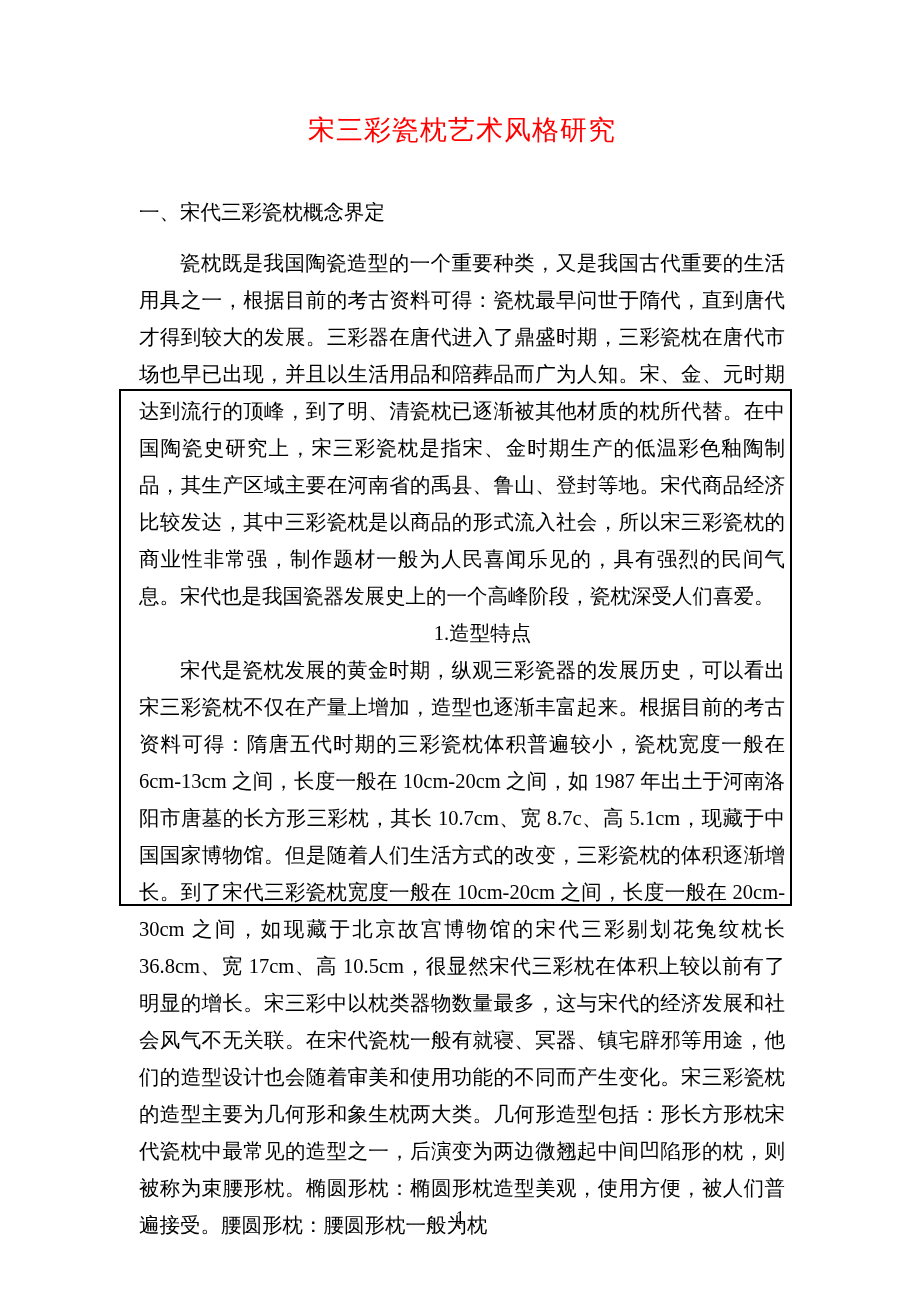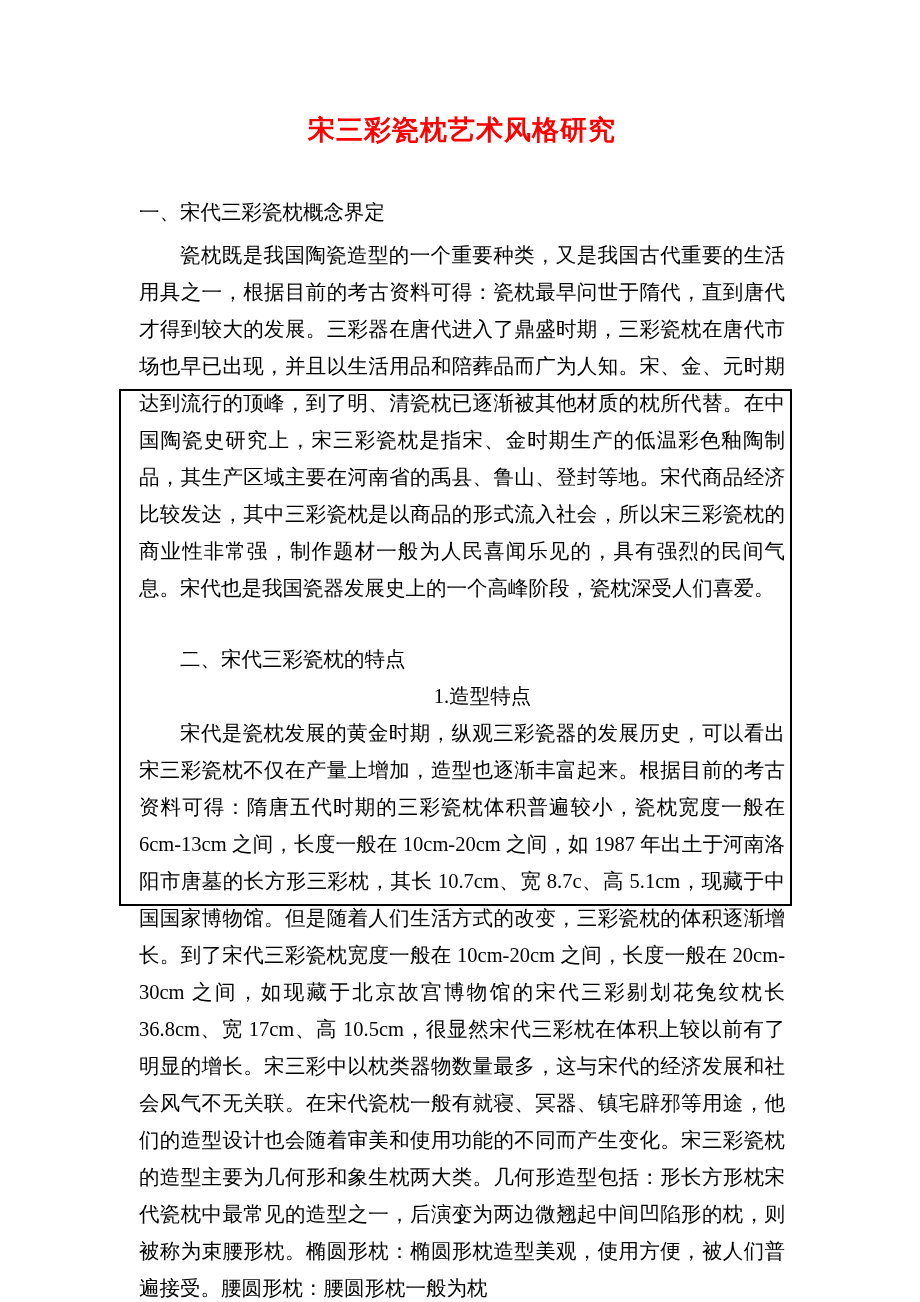--- a/index.html
+++ b/index.html
@@ -18,38 +18,38 @@
   .content {
     position: absolute;
     left: 139px;
     top: 0;
     width: 646px;
   }
   .doc-title {
     padding-top: 112px;
     font-size: 27px;
     line-height: 36px;
-    font-weight: bold;
+    font-weight: normal;
     text-align: center;
     color: #ff0000;
     letter-spacing: 1px;
   }
   .heading-1 {
     margin-top: 46px;
     font-size: 20.5px;
     line-height: 37px;
   }
   .para {
     font-size: 20.5px;
     line-height: 37px;
     text-align: justify;
     text-justify: inter-ideograph;
     text-indent: 2em;
   }
-  .para-1 { margin-top: 6px; }
+  .para-1 { margin-top: 14px; }
   .heading-2 {
     margin-top: 34px;
     font-size: 20.5px;
     line-height: 37px;
     text-indent: 2em;
   }
   .heading-3 {
     font-size: 20.5px;
     line-height: 37px;
     text-indent: 2em;
@@ -82,21 +82,20 @@
 
   <div class="frame-box"></div>
 
   <div class="content">
     <div class="doc-title">宋三彩瓷枕艺术风格研究</div>
 
     <div class="heading-1">一、宋代三彩瓷枕概念界定</div>
 
     <div class="para para-1">瓷枕既是我国陶瓷造型的一个重要种类，又是我国古代重要的生活用具之一，根据目前的考古资料可得：瓷枕最早问世于隋代，直到唐代才得到较大的发展。三彩器在唐代进入了鼎盛时期，三彩瓷枕在唐代市场也早已出现，并且以生活用品和陪葬品而广为人知。宋、金、元时期达到流行的顶峰，到了明、清瓷枕已逐渐被其他材质的枕所代替。在中国陶瓷史研究上，宋三彩瓷枕是指宋、金时期生产的低温彩色釉陶制品，其生产区域主要在河南省的禹县、鲁山、登封等地。宋代商品经济比较发达，其中三彩瓷枕是以商品的形式流入社会，所以宋三彩瓷枕的商业性非常强，制作题材一般为人民喜闻乐见的，具有强烈的民间气息。宋代也是我国瓷器发展史上的一个高峰阶段，瓷枕深受人们喜爱。</div>
 
-    <div class="heading-2">二、宋代三彩瓷枕的特点</div>
 
     <div class="heading-3">1.造型特点</div>
 
     <div class="para para-2">宋代是瓷枕发展的黄金时期，纵观三彩瓷器的发展历史，可以看出宋三彩瓷枕不仅在产量上增加，造型也逐渐丰富起来。根据目前的考古资料可得：隋唐五代时期的三彩瓷枕体积普遍较小，瓷枕宽度一般在 6cm-13cm 之间，长度一般在 10cm-20cm 之间，如 1987 年出土于河南洛阳市唐墓的长方形三彩枕，其长 10.7cm、宽 8.7c、高 5.1cm，现藏于中国国家博物馆。但是随着人们生活方式的改变，三彩瓷枕的体积逐渐增长。到了宋代三彩瓷枕宽度一般在 10cm-20cm 之间，长度一般在 20cm-30cm 之间，如现藏于北京故宫博物馆的宋代三彩剔划花兔纹枕长 36.8cm、宽 17cm、高 10.5cm，很显然宋代三彩枕在体积上较以前有了明显的增长。宋三彩中以枕类器物数量最多，这与宋代的经济发展和社会风气不无关联。在宋代瓷枕一般有就寝、冥器、镇宅辟邪等用途，他们的造型设计也会随着审美和使用功能的不同而产生变化。宋三彩瓷枕的造型主要为几何形和象生枕两大类。几何形造型包括：形长方形枕宋代瓷枕中最常见的造型之一，后演变为两边微翘起中间凹陷形的枕，则被称为束腰形枕。椭圆形枕：椭圆形枕造型美观，使用方便，被人们普遍接受。腰圆形枕：腰圆形枕一般为枕</div>
   </div>
 
   <div class="page-number">1</div>
 
 </div>
 

